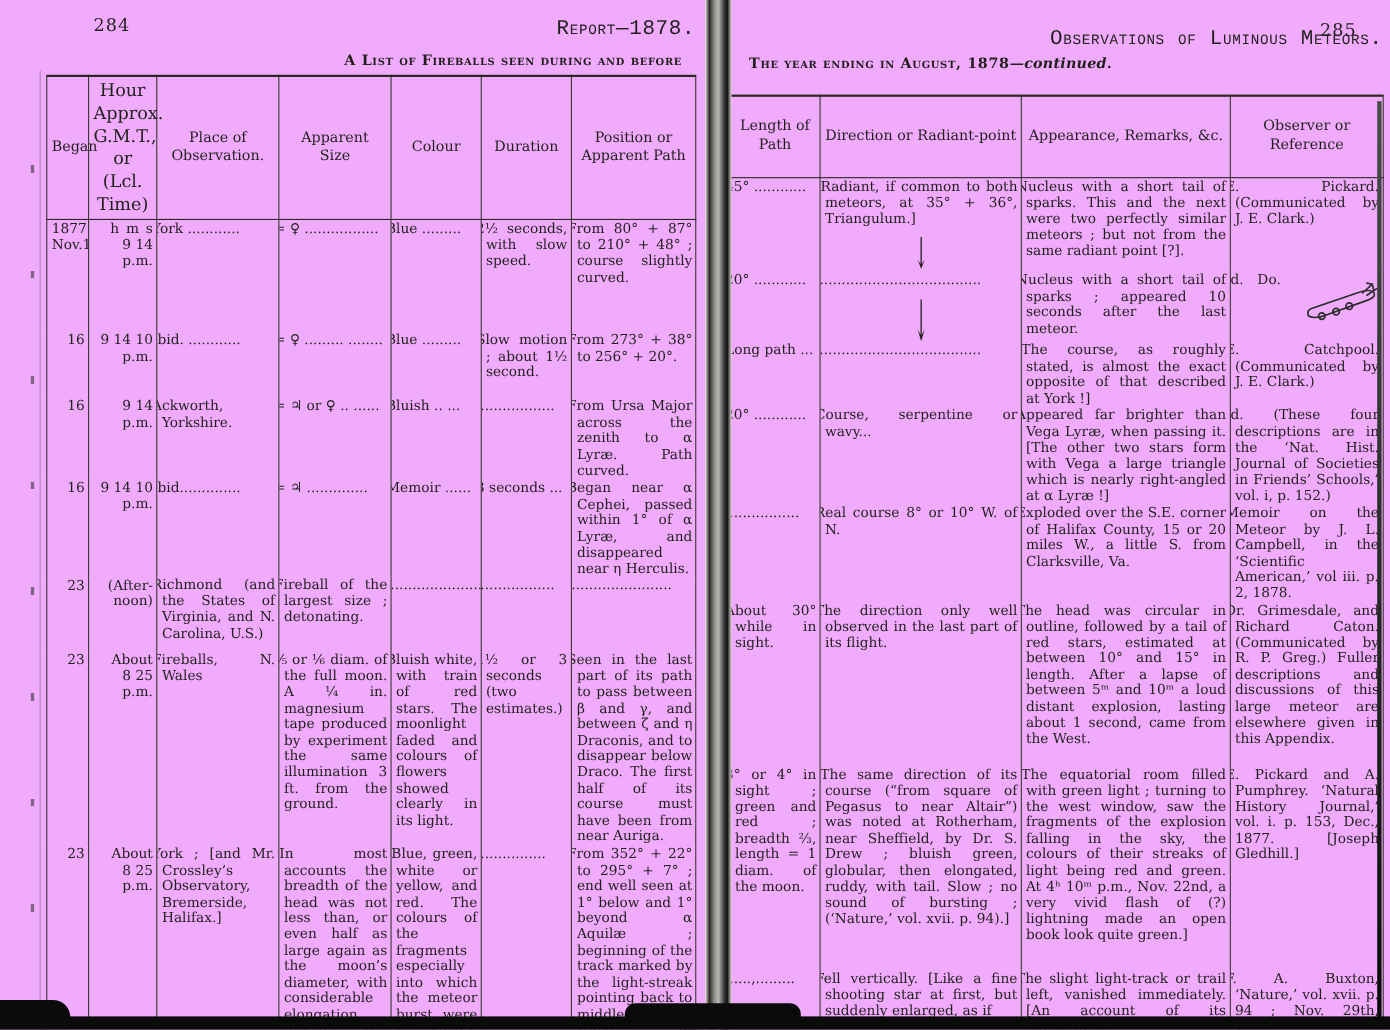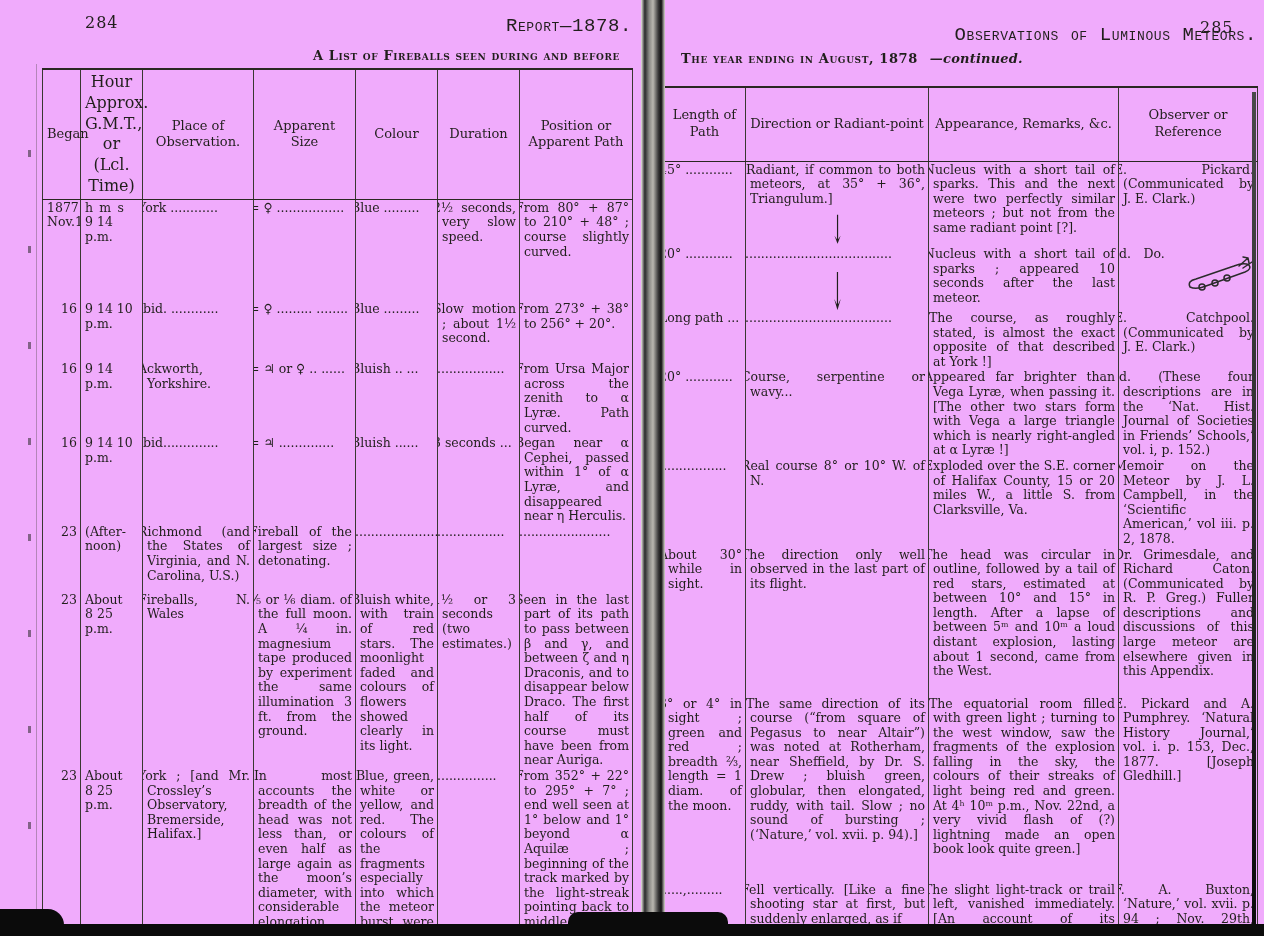--- a/index.html
+++ b/index.html
@@ -17,33 +17,33 @@
     background:linear-gradient(to bottom,#4a4a4a,#0a0a0a);}
   .bottom-strip{position:absolute;left:0;right:0;bottom:0;height:12px;background:#0b0b0b;}
   .bottom-bulge{position:absolute;left:568px;bottom:0;width:160px;height:24px;background:#0b0b0b;border-radius:10px 10px 0 0;}
   .corner-blob{position:absolute;left:0;bottom:0;width:64px;height:27px;background:#0b0b0b;border-radius:0 16px 0 0;}
 
   
   .sc{font-variant:small-caps;letter-spacing:.6px;}
   .pgnum{position:absolute;font-size:16px;letter-spacing:1px;}
   .runhead{position:absolute;font-size:19px;text-align:right;font-family:Liberation Mono, monospace;}
   .caption{position:absolute;font-size:13px;font-weight:bold;}
-  .ital{font-style:italic;font-variant:normal;letter-spacing:.2px;margin-left:12px;}
+  .ital{font-style:italic;font-variant:normal;letter-spacing:.2px;}
 
   
   table.ftable{position:absolute;border-collapse:collapse;table-layout:fixed;
     background:transparent;font-size:12.5px;line-height:14.6px;}
   table.ftable{border:1.6px solid #2a2822;border-top-width:2.4px;}
   .ftable th{border-bottom:1.5px solid #2a2822;font-weight:normal;text-align:center;
     vertical-align:middle;padding:2px 4px;font-size:13px;line-height:1.3;}
   .ftable th,.ftable td{border-left:1px solid #3a3831;border-right:1px solid #3a3831;}
   .ftable td{vertical-align:top;padding:1px 3px 0 4px;overflow:hidden;}
   .pre{white-space:pre-line;}
   .ta-r{text-align:right;}
-  .ta-c{text-align:left;}
+  .ta-c{text-align:right;}
   .hang{text-align:justify;padding-left:12px;text-indent:-9px;}
   .rel{position:relative;}
 
   
   .arrow-wrap{display:block;text-align:center;margin-top:6px;text-indent:0;}
   .arrow{display:inline-block;font-size:15px;transform:scaleY(2.6);transform-origin:center top;}
   .arrow.tall{transform:scaleY(3.4);}
 
   
   .sketch{position:absolute;right:1px;top:8px;}
@@ -81,21 +81,21 @@
       </thead>
       <tbody>
         <tr style="height:102px">
           <td class="ta-r pre">1877.
 Nov.16</td>
           <td class="ta-c pre">h m s
 9 14 p.m.</td>
           <td class="hang">York ............</td>
           <td class="hang">= ♀ .................</td>
           <td class="hang">Blue .........</td>
-          <td class="hang">2½ seconds, very slow speed.</td>
+          <td class="hang">2½ seconds, with slow speed.</td>
           <td class="hang">From 80° + 87° to 210° + 48° ; course slightly curved.</td>
         </tr>
         <tr style="height:60px">
           <td class="ta-r pre">16</td>
           <td class="ta-c pre">9 14 10
 p.m.</td>
           <td class="hang">Ibid. ............</td>
           <td class="hang">= ♀ ......... ........</td>
           <td class="hang">Blue .........</td>
           <td class="hang">Slow motion ; about 1½ second.</td>
@@ -109,21 +109,21 @@
           <td class="hang">Bluish .. ...</td>
           <td class="hang">..................</td>
           <td class="hang">From Ursa Major across the zenith to α Lyræ. Path curved.</td>
         </tr>
         <tr style="height:75px">
           <td class="ta-r pre">16</td>
           <td class="ta-c pre">9 14 10
 p.m.</td>
           <td class="hang">Ibid..............</td>
           <td class="hang">= ♃ ..............</td>
-          <td class="hang">Bluish ......</td>
+          <td class="hang">Memoir ......</td>
           <td class="hang">3 seconds ...</td>
           <td class="hang">Began near α Cephei, passed within 1° of α Lyræ, and disappeared near η Herculis.</td>
         </tr>
         <tr style="height:68px">
           <td class="ta-r pre">23</td>
           <td class="ta-c pre">(After-
 noon)</td>
           <td class="hang">Richmond (and the States of Virginia, and N. Carolina, U.S.)</td>
           <td class="hang">Fireball of the largest size ; detonating.</td>
           <td class="hang">........................</td>

